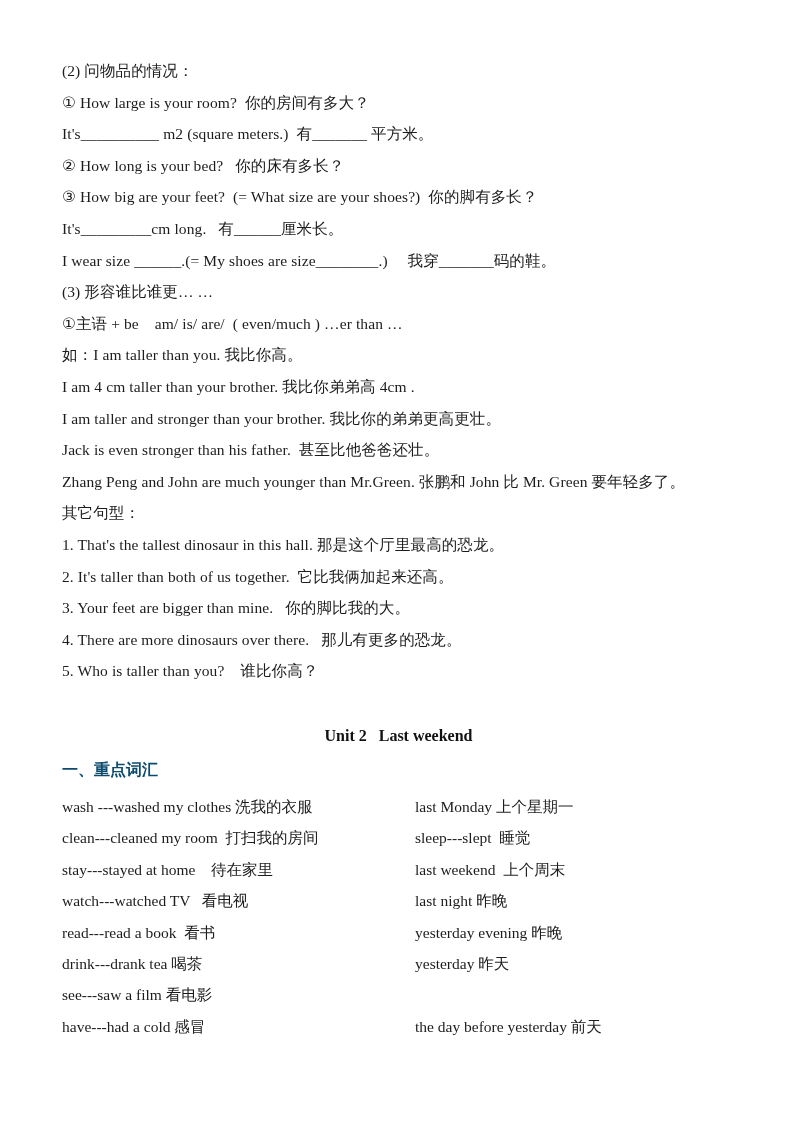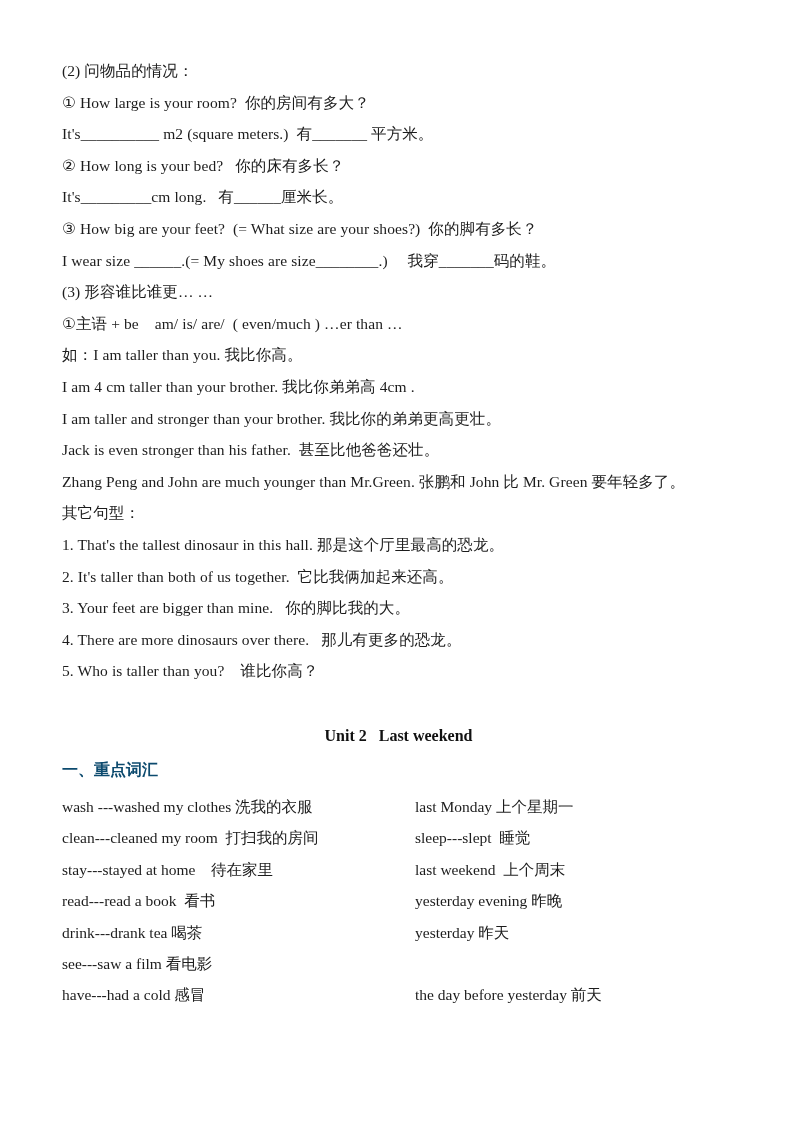--- a/index.html
+++ b/index.html
@@ -80,23 +80,23 @@
     <div class="grammar">
 
         <div class="line">(2) 问物品的情况：</div>
 
         <div class="line">① How large is your room?  你的房间有多大？</div>
 
         <div class="line">It's__________ m2 (square meters.)  有_______ 平方米。</div>
 
         <div class="line">② How long is your bed?   你的床有多长？</div>
 
+        <div class="line">③ How big are your feet?  (= What size are your shoes?)  你的脚有多长？</div>
+
         <div class="line">It's_________cm long.   有______厘米长。</div>
-
-        <div class="line">③ How big are your feet?  (= What size are your shoes?)  你的脚有多长？</div>
 
         <div class="line">I wear size ______.(= My shoes are size________.)     我穿_______码的鞋。</div>
 
         <div class="line">(3) 形容谁比谁更… …</div>
 
         <div class="line">①主语 + be    am/ is/ are/  ( even/much ) …er than …</div>
 
         <div class="line">如：I am taller than you. 我比你高。</div>
 
         <div class="line">I am 4 cm taller than your brother. 我比你弟弟高 4cm .</div>
@@ -134,20 +134,24 @@
         <div class="vocab-row">
           <div class="vocab-cell left">clean---cleaned my room  打扫我的房间</div>
           <div class="vocab-cell right">sleep---slept  睡觉</div>
         </div>
 
         <div class="vocab-row">
           <div class="vocab-cell left">stay---stayed at home    待在家里</div>
           <div class="vocab-cell right">last weekend  上个周末</div>
         </div>
 
+        <div class="vocab-row">
+          <div class="vocab-cell left">watch---watched TV   看电视</div>
+          <div class="vocab-cell right">last night 昨晚</div>
+        </div>
 
         <div class="vocab-row">
           <div class="vocab-cell left">read---read a book  看书</div>
           <div class="vocab-cell right">yesterday evening 昨晚</div>
         </div>
 
         <div class="vocab-row">
           <div class="vocab-cell left">drink---drank tea 喝茶</div>
           <div class="vocab-cell right">yesterday 昨天</div>
         </div>

